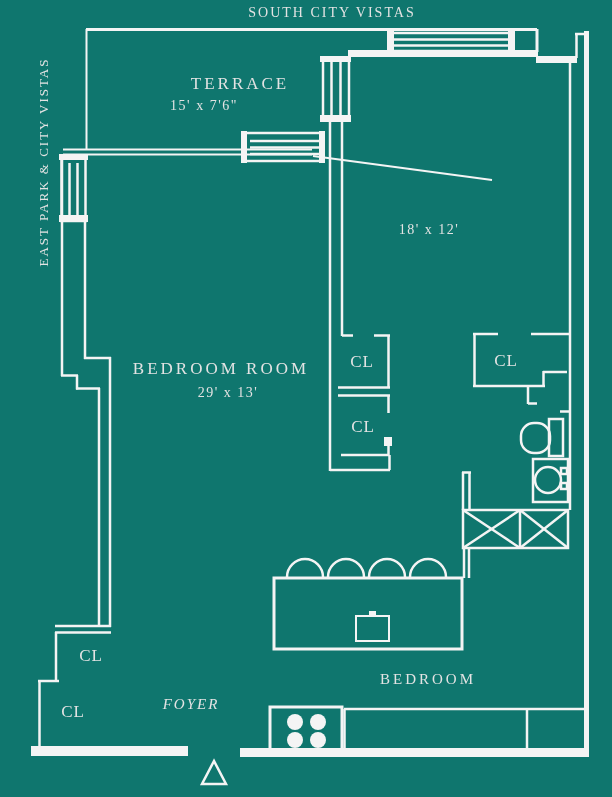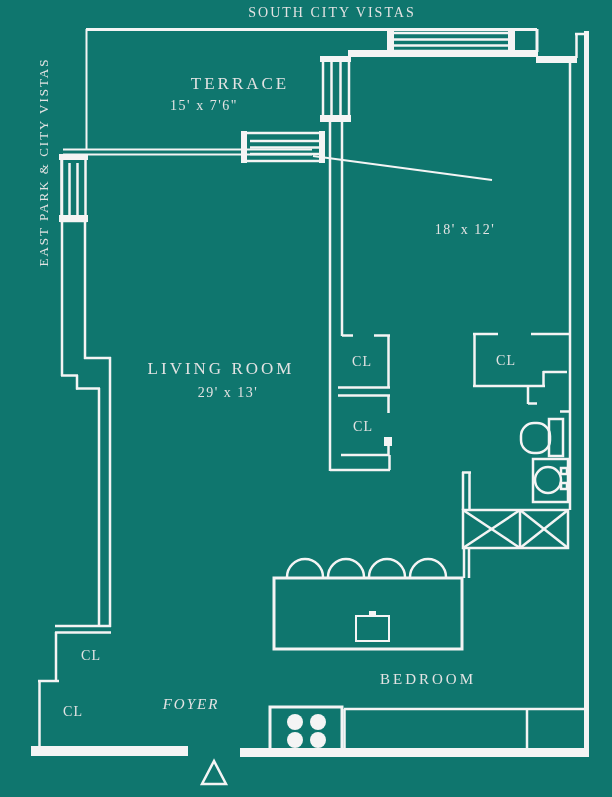--- a/index.html
+++ b/index.html
@@ -21,21 +21,21 @@
     position:absolute;
     transform:translate(-50%,-50%);
     color:#e3e3e3;
     white-space:nowrap;
     text-align:center;
     letter-spacing:2px;
     font-size:14px;
   }
   .lbl.room{font-size:17px;letter-spacing:3px;}
   .lbl.dims{font-size:14px;letter-spacing:1.5px;}
-  .lbl.cl{font-size:14px;letter-spacing:1px;}
+  .lbl.cl{font-size:17px;letter-spacing:1px;}
   .lbl.vert{transform:translate(-50%,-50%) rotate(-90deg);}
 </style>
 </head>
 <body>
 
 <div id="plan">
 
   <svg width="612" height="797" viewBox="0 0 612 797">
 
     <g>
@@ -192,23 +192,23 @@
     </g>
   </svg>
 
   <div class="lbl" style="left:332px;top:13px;font-size:14px;">SOUTH CITY VISTAS</div>
 
   <div class="lbl vert" style="left:44px;top:162px;font-size:13px;">EAST PARK &amp; CITY VISTAS</div>
 
   <div class="lbl room" style="left:204px;top:84px;margin-left:36px;">TERRACE</div>
   <div class="lbl dims" style="left:204px;top:106px;">15' x 7'6"</div>
 
-  <div class="lbl dims" style="left:465px;top:230px;">18' x 12'</div>
-
-  <div class="lbl room" style="left:221px;top:369px;">LIVING ROOM</div>
+  <div class="lbl dims" style="left:429px;top:230px;">18' x 12'</div>
+
+  <div class="lbl room" style="left:221px;top:369px;">BEDROOM ROOM</div>
   <div class="lbl dims" style="left:228px;top:393px;">29' x 13'</div>
 
   <div class="lbl room" style="left:428px;top:679px;font-size:15px;">BEDROOM</div>
 
   <div class="lbl room" style="left:191px;top:704px;font-size:15px;letter-spacing:2px;font-style:italic;">FOYER</div>
 
   <div class="lbl cl" style="left:362px;top:362px;">CL</div>
   <div class="lbl cl" style="left:363px;top:427px;">CL</div>
   <div class="lbl cl" style="left:506px;top:361px;">CL</div>
   <div class="lbl cl" style="left:91px;top:656px;">CL</div>

